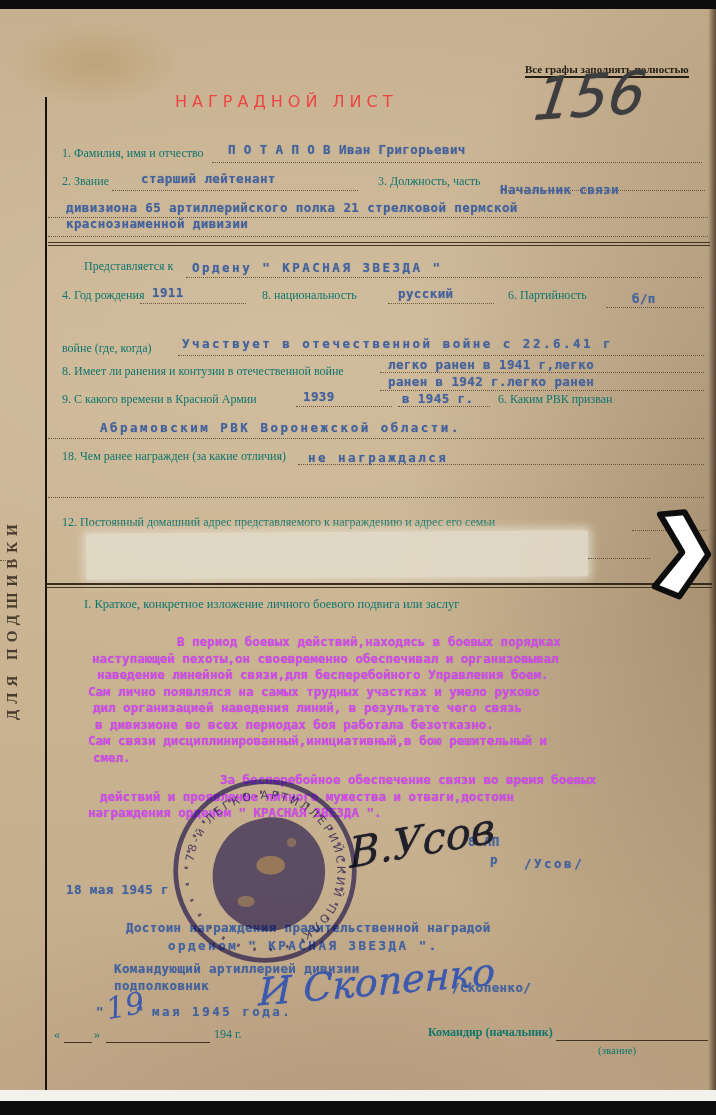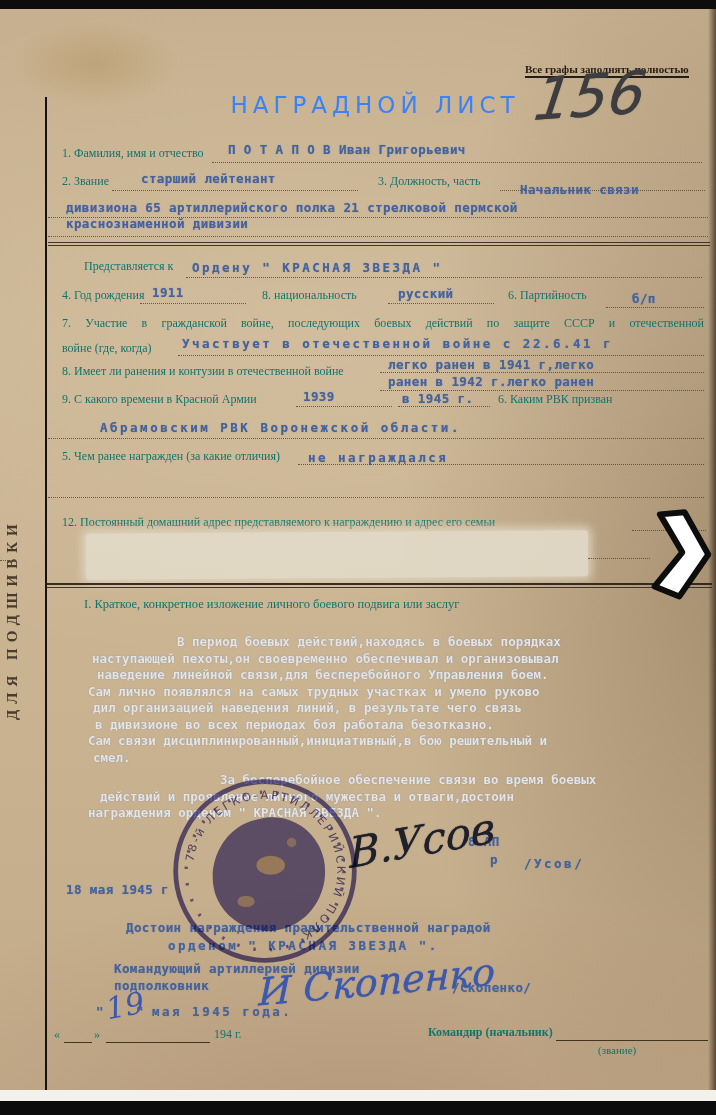--- a/index.html
+++ b/index.html
@@ -21,32 +21,32 @@
   .fs{position:absolute;color:#0f766e;font-size:12px;white-space:nowrap;}
   .fs.sm{font-size:11px;}
   .fs.j{white-space:normal;text-align:justify;text-align-last:justify;}
   .tb{position:absolute;font-family:"DejaVu Sans Mono",monospace;font-weight:bold;
       color:#44639e;font-size:12.5px;white-space:nowrap;letter-spacing:.4px;
       text-shadow:0 0 1px rgba(62,92,150,.55);}
   .tb.wide{letter-spacing:2.5px;}
   .ln{position:absolute;height:0;border-bottom:1px dotted rgba(90,72,48,.85);}
   .ln.s{border-bottom:1.6px solid rgba(52,40,26,.9);}
   .ln.thick{border-bottom:2.5px solid rgba(43,33,22,.92);}
-  .title{position:absolute;left:175px;top:92px;width:400px;text-align:center;
-      font-family:"DejaVu Sans",sans-serif;font-size:23px;letter-spacing:5px;
-      color:#3b82f6;font-weight:500;}
+  .title{position:absolute;left:175px;top:92px;width:400px;text-align:left;
+      font-family:"DejaVu Sans",sans-serif;font-size:16px;letter-spacing:5px;
+      color:#ef4444;font-weight:500;}
   .note{position:absolute;left:525px;top:63px;font-size:11px;font-weight:bold;
       color:#241d15;border-bottom:2px solid #241d15;padding-bottom:1px;white-space:nowrap;}
   .hand156{position:absolute;left:535px;top:62px;font-family:"DejaVu Sans",sans-serif;
       font-style:italic;font-size:58px;color:#3d3d3f;transform:rotate(-4deg) skewX(-12deg);
       text-shadow:0 0 1px #3d3d3f;}
   .side{position:absolute;left:4px;top:385px;height:335px;writing-mode:vertical-rl;
       transform:rotate(180deg);font-size:15px;letter-spacing:6px;color:#48three;
       color:#483c2d;text-transform:uppercase;font-weight:bold;}
-  .para div{font-family:"DejaVu Sans Mono",monospace;font-weight:bold;color:#e5e5e5;
+  .para div{font-family:"DejaVu Sans Mono",monospace;font-weight:bold;color:#d946ef;
       font-size:12.5px;line-height:16.5px;white-space:nowrap;
       text-shadow:0 0 1px rgba(62,92,150,.55);}
   .redact{position:absolute;left:86px;top:532px;width:502px;height:46px;
       background:#e2dac8;opacity:.92;border-radius:3px;box-shadow:0 0 8px 4px rgba(226,218,200,.85);
       transform:rotate(-.4deg);}
   .sig{position:absolute;font-family:"DejaVu Serif",serif;font-style:italic;white-space:nowrap;}
   .stamp{position:absolute;left:170px;top:776px;width:190px;height:190px;
       mix-blend-mode:multiply;opacity:.88;z-index:6;}
   .chev{position:absolute;left:648px;top:508px;z-index:8;transform:rotate(9deg);}
 </style>
@@ -67,21 +67,21 @@
 
   <div class="fs" style="left:62px;top:146px;">1. Фамилия, имя и отчество</div>
   <div class="tb" style="left:228px;top:142px;">П О Т А П О В   Иван Григорьевич</div>
   <div class="ln" style="left:212px;top:162px;width:490px;"></div>
 
   <div class="fs" style="left:62px;top:174px;">2. Звание</div>
   <div class="tb" style="left:141px;top:171px;">старший лейтенант</div>
   <div class="ln" style="left:112px;top:190px;width:246px;"></div>
   <div class="fs" style="left:378px;top:174px;">3. Должность, часть</div>
   <div class="ln" style="left:500px;top:190px;width:205px;"></div>
-  <div class="tb" style="left:520px;top:182px;">Начальник связи</div>
+  <div class="tb" style="left:500px;top:182px;">Начальник связи</div>
   <div class="tb" style="left:66px;top:200px;">дивизиона 65 артиллерийского полка 21 стрелковой пермской</div>
   <div class="ln" style="left:48px;top:217px;width:660px;"></div>
   <div class="tb" style="left:66px;top:216px;">краснознаменной дивизии</div>
   <div class="ln" style="left:48px;top:236px;width:660px;"></div>
   <div class="ln s" style="left:48px;top:242px;width:662px;"></div>
   <div class="ln s" style="left:48px;top:245px;width:662px;"></div>
 
   <div class="fs" style="left:84px;top:259px;">Представляется к</div>
   <div class="tb wide" style="left:192px;top:260px;">Ордену " КРАСНАЯ ЗВЕЗДА "</div>
   <div class="ln" style="left:186px;top:277px;width:516px;"></div>
@@ -89,41 +89,40 @@
   <div class="fs" style="left:62px;top:288px;">4. Год рождения</div>
   <div class="tb" style="left:152px;top:285px;">1911</div>
   <div class="ln" style="left:140px;top:303px;width:106px;"></div>
   <div class="fs" style="left:262px;top:288px;">8. национальность</div>
   <div class="tb" style="left:398px;top:286px;">русский</div>
   <div class="ln" style="left:388px;top:303px;width:106px;"></div>
   <div class="fs" style="left:508px;top:288px;">6. Партийность</div>
   <div class="tb" style="left:632px;top:291px;">б/п</div>
   <div class="ln" style="left:606px;top:307px;width:98px;"></div>
 
-  <div class="fs j" style="left:62px;top:316px;width:642px;">7. Участие в гражданской войне, последующих боевых действий по защите СССР и отечественной</div>
   <div class="fs" style="left:62px;top:341px;">войне (где, когда)</div>
   <div class="tb wide" style="left:182px;top:336px;">Участвует в отечественной войне с 22.6.41 г</div>
   <div class="ln" style="left:178px;top:355px;width:526px;"></div>
 
   <div class="fs" style="left:62px;top:364px;">8. Имеет ли ранения и контузии в отечественной войне</div>
   <div class="tb" style="left:388px;top:357px;">легко ранен в 1941 г,легко</div>
   <div class="ln" style="left:380px;top:372px;width:324px;"></div>
   <div class="tb" style="left:388px;top:374px;">ранен в 1942 г.легко ранен</div>
   <div class="ln" style="left:380px;top:390px;width:324px;"></div>
 
   <div class="fs" style="left:62px;top:392px;">9. С какого времени в Красной Армии</div>
   <div class="tb" style="left:303px;top:389px;">1939</div>
   <div class="ln" style="left:296px;top:406px;width:96px;"></div>
   <div class="tb" style="left:402px;top:391px;">в 1945 г.</div>
   <div class="ln" style="left:398px;top:406px;width:92px;"></div>
   <div class="fs" style="left:498px;top:392px;">6. Каким РВК призван</div>
   <div class="tb wide" style="left:100px;top:420px;">Абрамовским РВК Воронежской области.</div>
   <div class="ln" style="left:48px;top:438px;width:656px;"></div>
 
-  <div class="fs" style="left:62px;top:449px;">5. Чем ранее награжден (за какие отличия)</div>
+  <div class="fs" style="left:62px;top:449px;">18. Чем ранее награжден (за какие отличия)</div>
   <div class="tb wide" style="left:308px;top:450px;">не награждался</div>
   <div class="ln" style="left:298px;top:464px;width:406px;"></div>
   <div class="ln" style="left:48px;top:497px;width:656px;"></div>
 
   <div class="fs" style="left:62px;top:515px;">12. Постоянный домашний адрес представляемого к награждению и адрес его семьи</div>
   <div class="ln" style="left:632px;top:530px;width:74px;"></div>
   <div class="redact"></div>
   <div class="ln" style="left:588px;top:558px;width:62px;"></div>
   <div class="ln" style="left:0;top:560px;width:16px;"></div>
 

